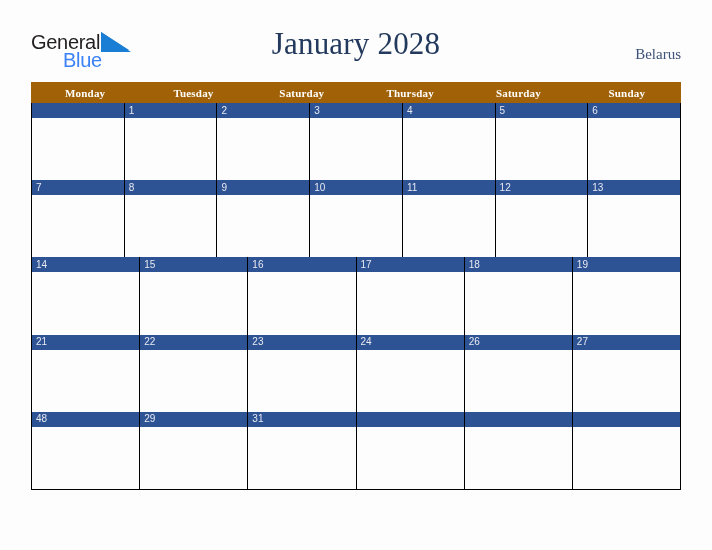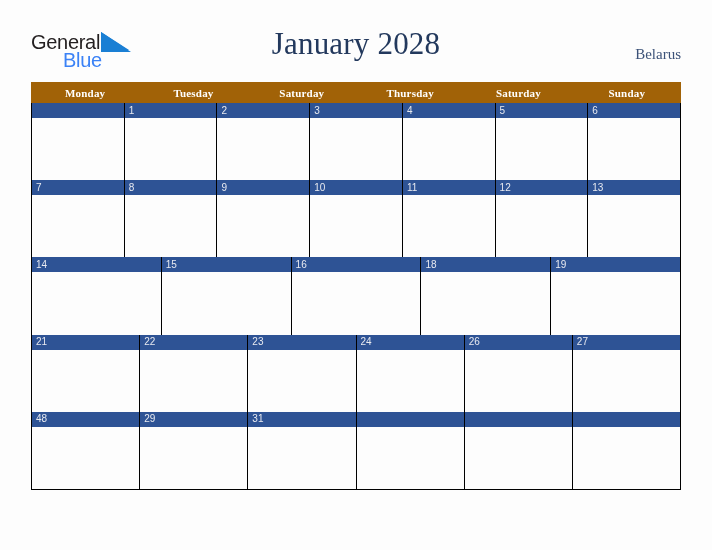--- a/index.html
+++ b/index.html
@@ -298,20 +298,26 @@
           <div class="day-body"></div>
         </div>
         <div class="day-cell">
           <div class="day-band">
               <span class="day-number">16</span>
             </div>
           <div class="day-body"></div>
         </div>
         <div class="day-cell">
           <div class="day-band">
+              <span class="day-number">17</span>
+            </div>
+          <div class="day-body"></div>
+        </div>
+        <div class="day-cell">
+          <div class="day-band">
               <span class="day-number">18</span>
             </div>
           <div class="day-body"></div>
         </div>
         <div class="day-cell">
           <div class="day-band">
               <span class="day-number">19</span>
             </div>
           <div class="day-body"></div>
         </div>

